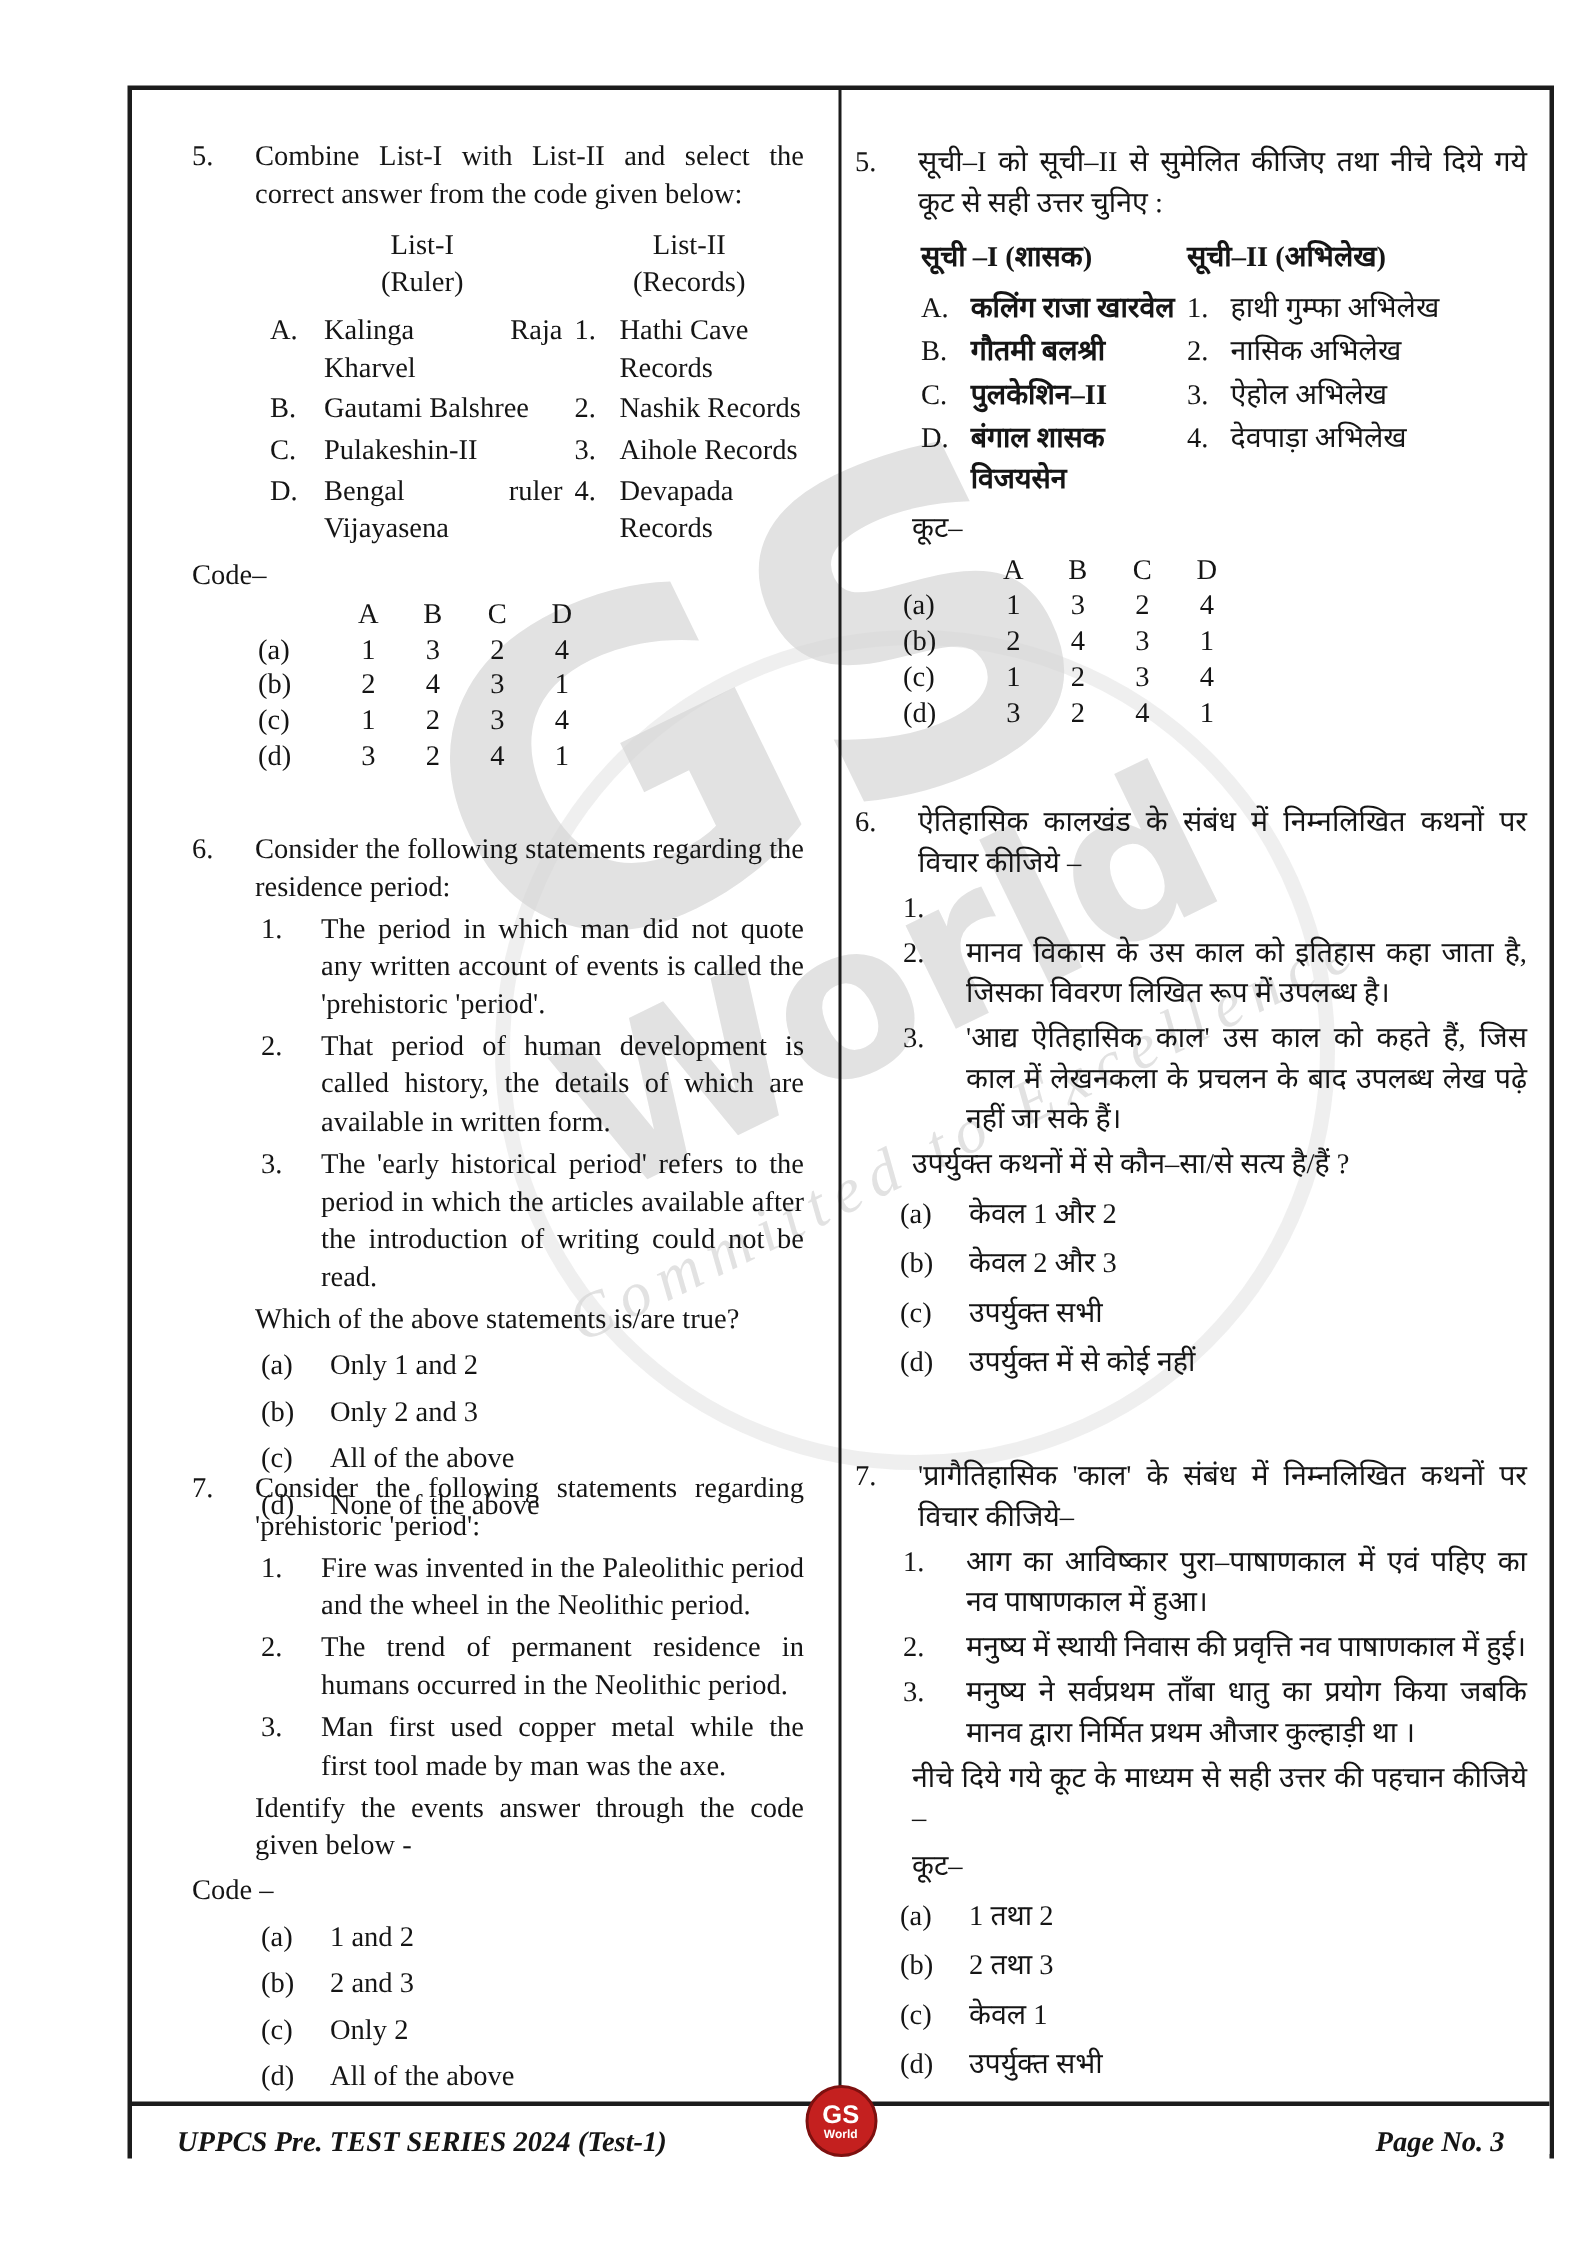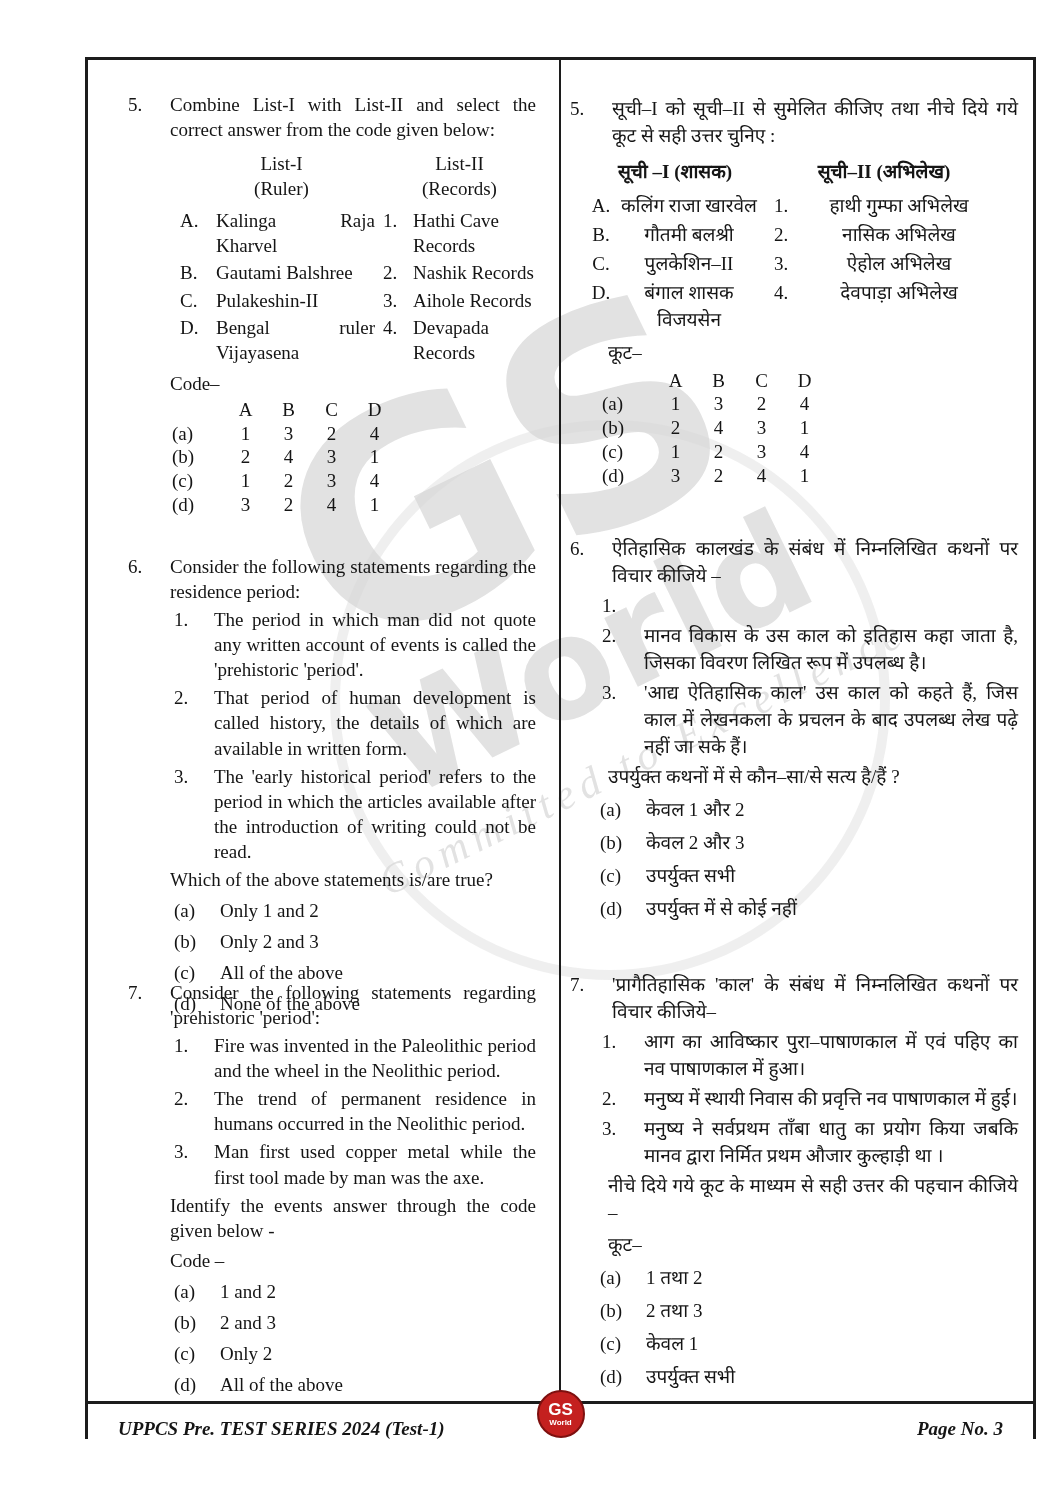--- a/index.html
+++ b/index.html
@@ -55,29 +55,29 @@
 
   
   table.match { border-collapse:collapse; margin-top:8px; }
   .match td { vertical-align:top; padding:1px 0; }
   .match-en { margin-left:52px; }
   .match-en .mh-row td { text-align:center; font-weight:normal; padding-bottom:6px; }
   .match-en .m-l  { width:36px; }
   .match-en .m-lt { width:167px; padding-right:8px; text-align:justify; }
   .match-en .m-n  { width:30px; }
   .match-en .m-rt { width:123px; }
-  .match-hi { margin-left:14px;text-align:center; }
+  .match-hi { margin-left:44px; }
   .match-hi .mh-row td { font-weight:bold; padding-bottom:6px; }
   .match-hi .m-l  { width:34px; }
-  .match-hi .m-lt { width:148px; padding-right:6px; }
+  .match-hi .m-lt { width:148px; padding-right:6px;font-weight:bold; }
   .match-hi .m-n  { width:30px; }
   .match-hi .m-rt { width:206px; }
 
   
-  .code-label { margin-left:42px; margin-top:5px; }
+  .code-label { margin-top:5px; }
   .col-hi .code-label { margin-left:38px; }
   table.code { border-collapse:collapse; margin-left:44px; margin-top:2px; }
   .col-hi table.code { margin-left:32px; }
   .code td { padding:0; line-height:1.25; }
   .code .c-k { width:52px; }
   .code .c-v { width:43px; text-align:center; }
 
   
   .footer {
     position:absolute; left:88px; top:1401px; width:945px; height:52px;

